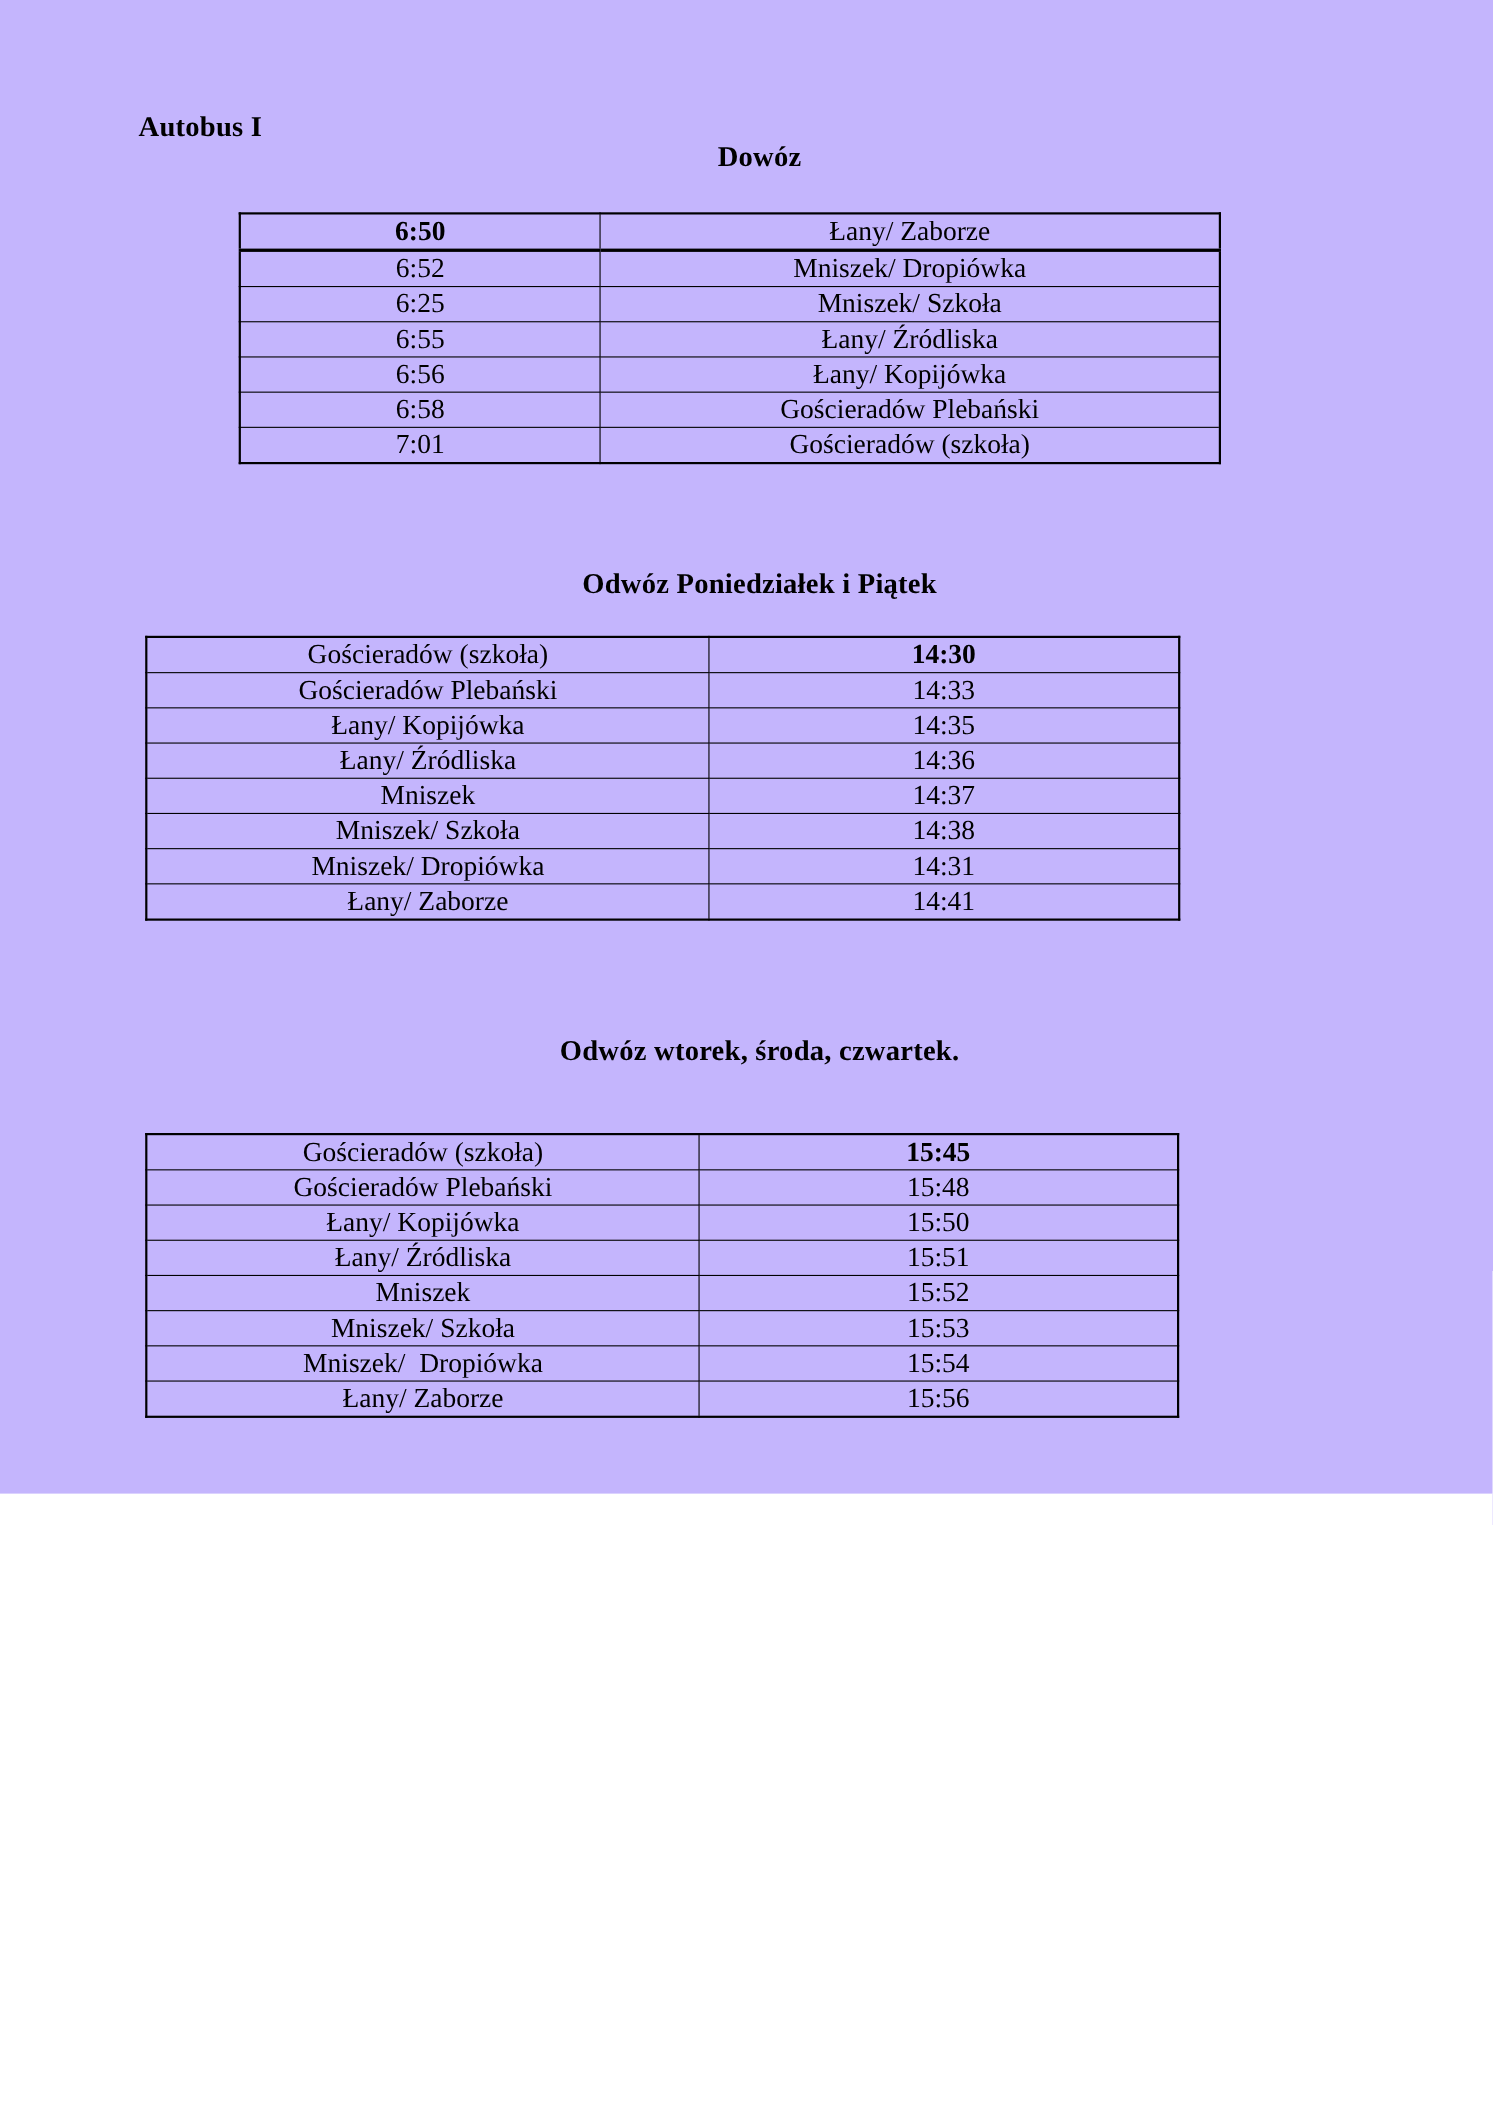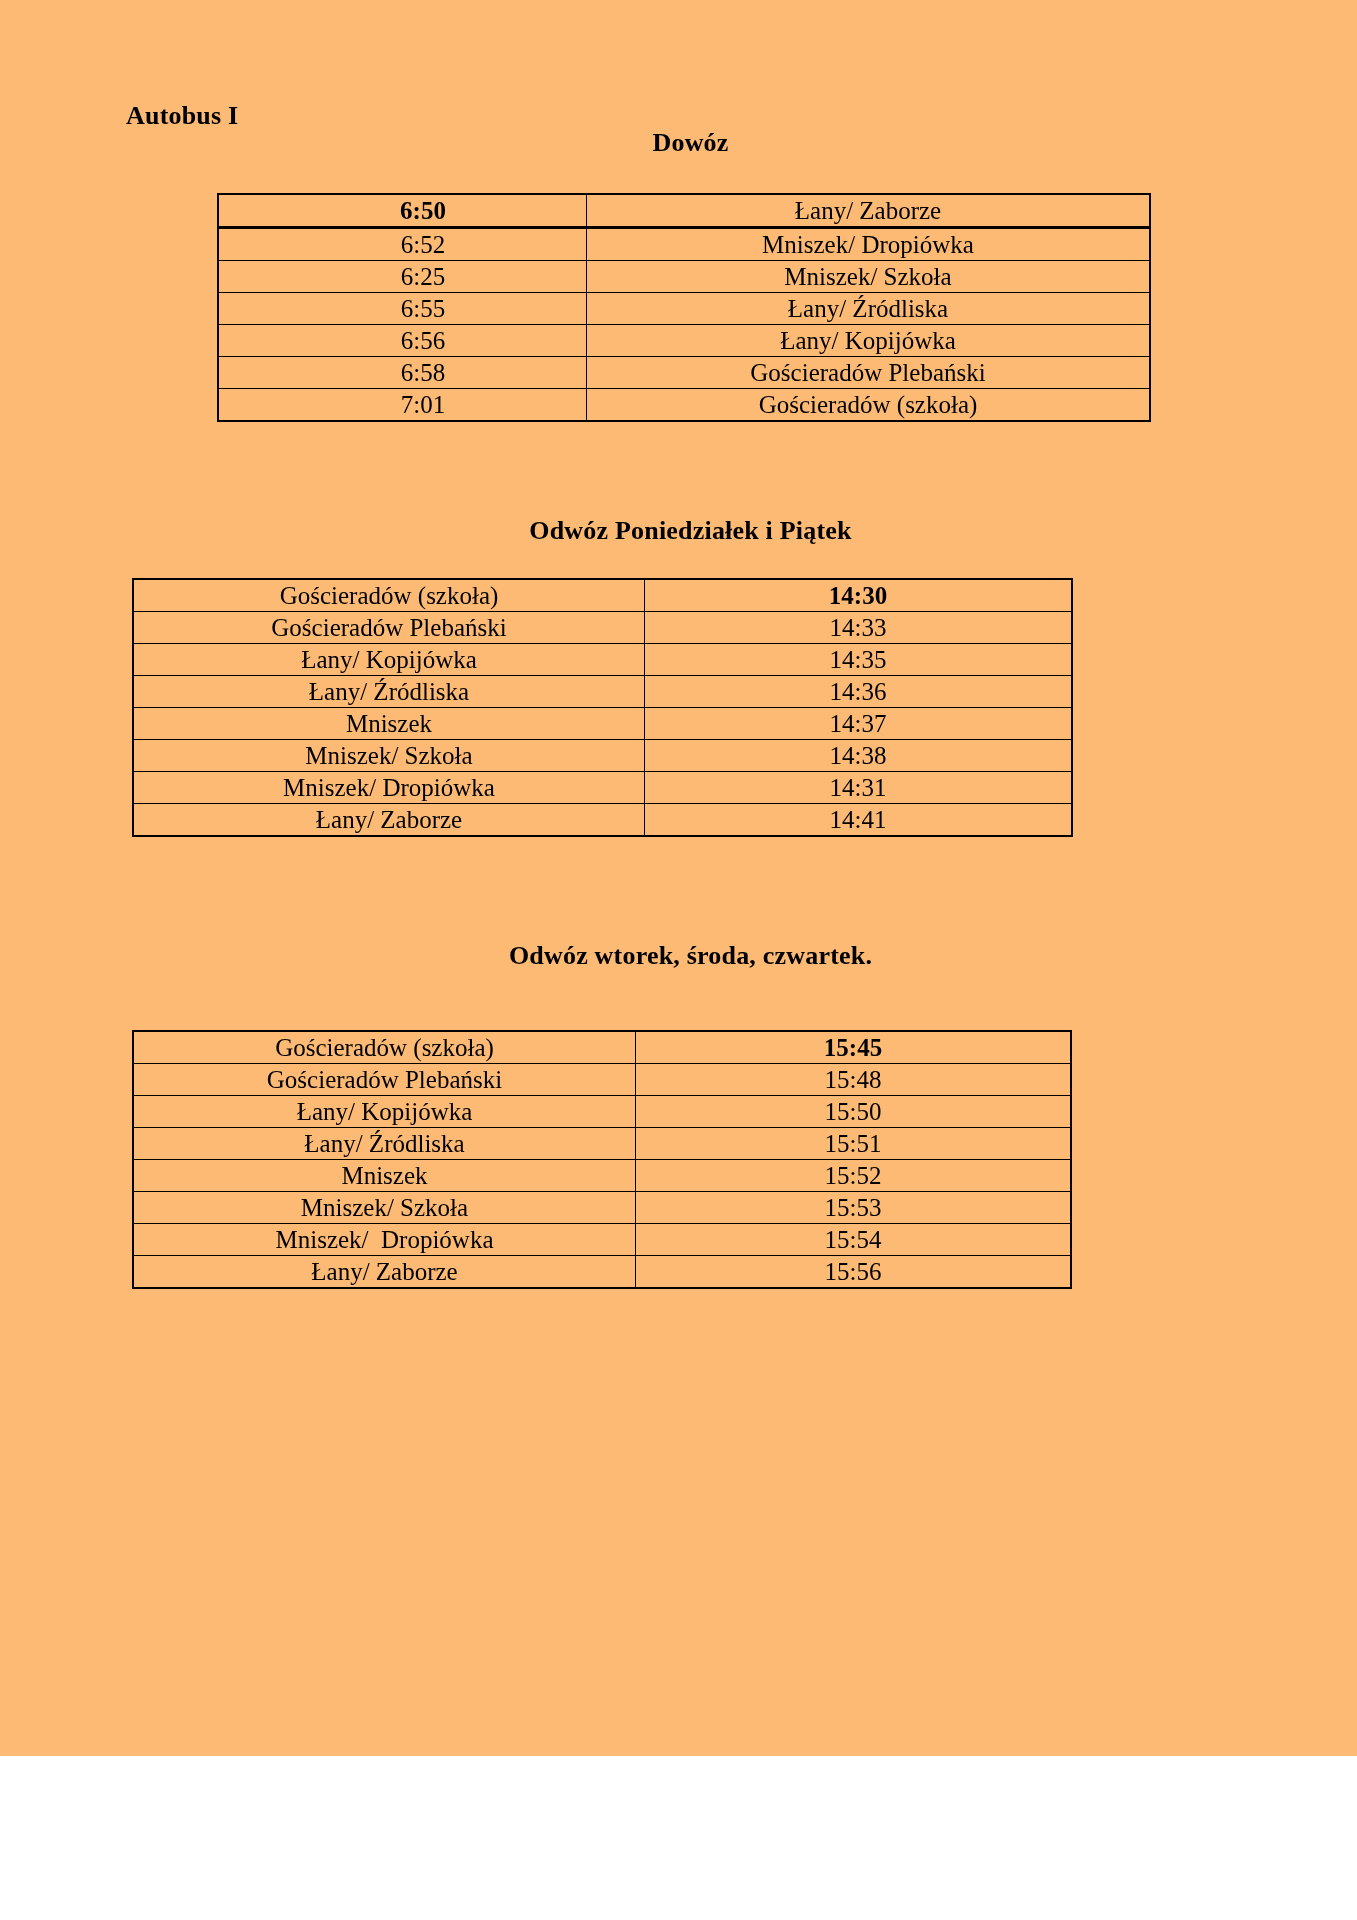--- a/index.html
+++ b/index.html
@@ -3,22 +3,22 @@
 <meta charset="utf-8">
 <style>
   html, body {
     margin: 0;
     padding: 0;
     background: #ffffff;
   }
   .page {
     position: relative;
     width: 1357px;
-    height: 1756px;
-    background: #fdba74;
+    height: 1358px;
+    background: #c4b5fd;
     font-family: "Liberation Serif", "DejaVu Serif", serif;
     color: #000000;
     overflow: hidden;
   }
   .doc-title {
     position: absolute;
     left: 126px;
     top: 101px;
     font-size: 26px;
     font-weight: 700;
@@ -49,21 +49,21 @@
     padding: 0;
     font-size: 25px;
     text-align: center;
     vertical-align: middle;
     white-space: pre-wrap;
     overflow: hidden;
   }
   table.tt { border: 2px solid #000000; }
 
   .t-dowoz  { left: 217px; top: 193px; width: 888px; }
-  .t-dowoz  .col1 { width: 326px; padding-left: 41px; }
+  .t-dowoz  .col1 { width: 326px; }
   .t-dowoz  .col2 { width: 562px; }
 
   .t-odwoz1 { left: 132px; top: 578px; width: 936px; }
   .t-odwoz1 .col1 { width: 510px; }
   .t-odwoz1 .col2 { width: 426px; margin-left: 28px; }
 
   .t-odwoz2 { left: 132px; top: 1030px; width: 935px; }
   .t-odwoz2 .col1 { width: 501px; }
   .t-odwoz2 .col2 { width: 434px; font-family: Liberation Serif, serif; }
 

